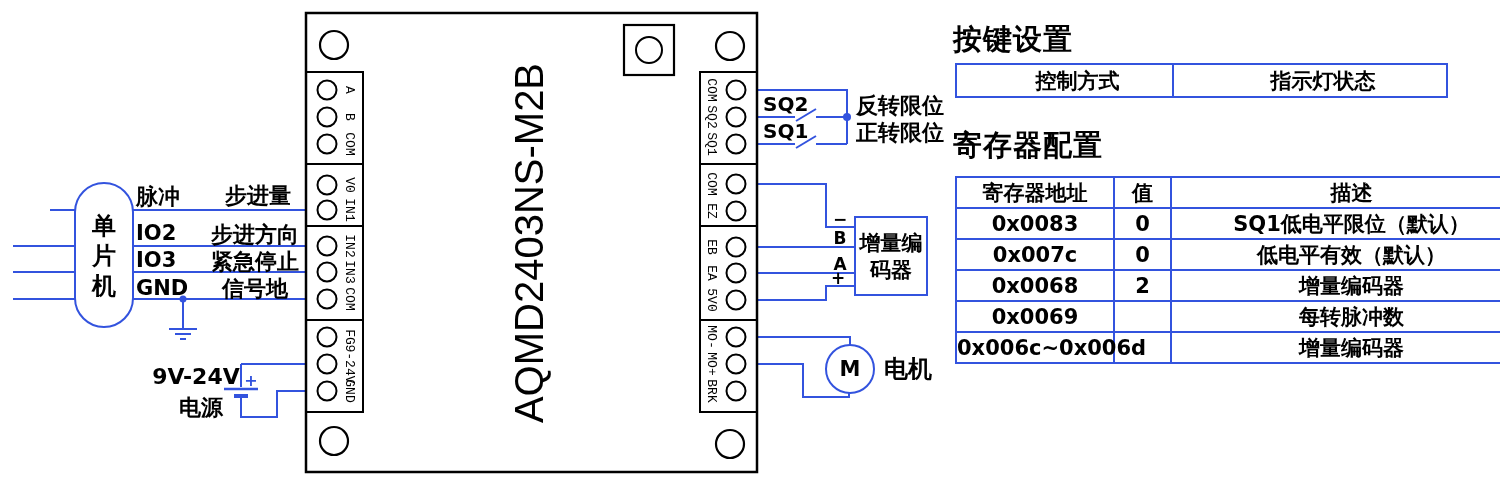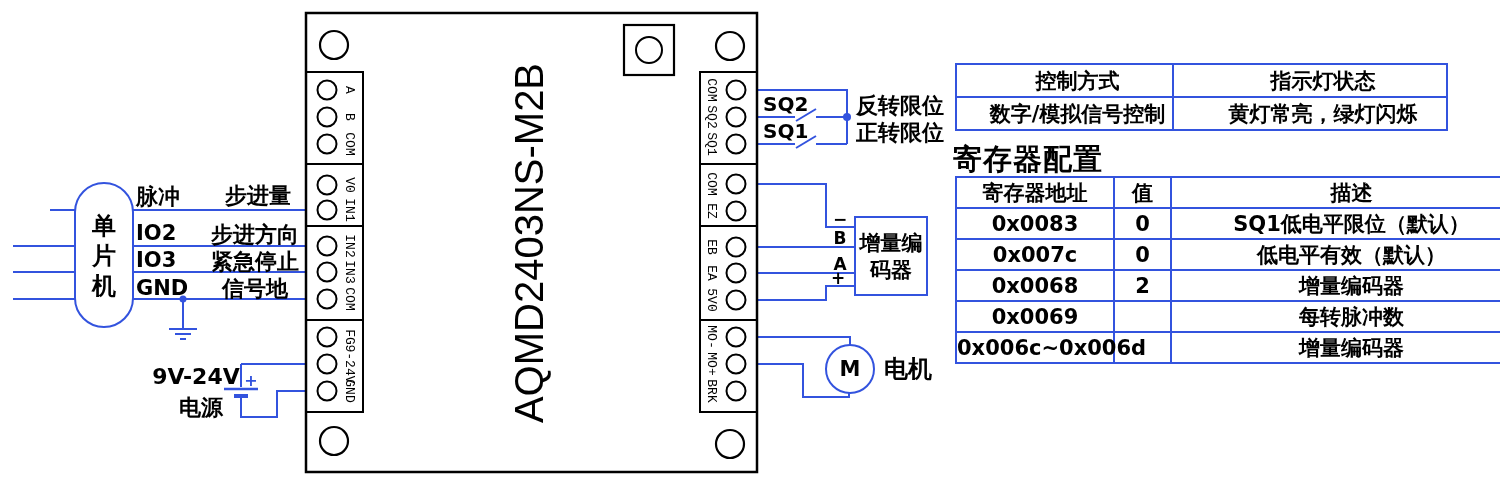--- a/index.html
+++ b/index.html
@@ -185,39 +185,36 @@
       </g>
     </g>
 
     <g>
       <circle cx="850" cy="369" r="24" fill="#fff" stroke="#3353de" stroke-width="2"></circle>
       <text x="850" y="369" font-size="21" font-weight="bold" text-anchor="middle" dominant-baseline="central">M</text>
       <text x="884" y="369" font-size="24" font-weight="bold" dominant-baseline="central">电机</text>
     </g>
   </svg>
 
+  <div class="sec-title" style="left:953px;top:20px">按键设置</div>
 
   <table class="tbl" id="t1" style="left:955px;top:63px;width:493px">
     <colgroup>
         <col style="width:217px">
         <col>
       </colgroup>
     <tbody>
       <tr>
         <td>控制方式</td>
         <td>指示灯状态</td>
       </tr>
-      <tr>
-        <td>数字/模拟信号控制</td>
-        <td>黄灯常亮，绿灯闪烁</td>
-      </tr>
     </tbody>
   </table>
 
-  <div class="sec-title" style="left:953px;top:140px">寄存器配置</div>
+  <div class="sec-title" style="left:953px;top:126px">寄存器配置</div>
 
   <table class="tbl" id="t2" style="left:955px;top:176px;width:578px">
     <colgroup>
         <col style="width:158px">
         <col style="width:57px">
         <col>
       </colgroup>
     <tbody>
       <tr>
         <td>寄存器地址</td>

